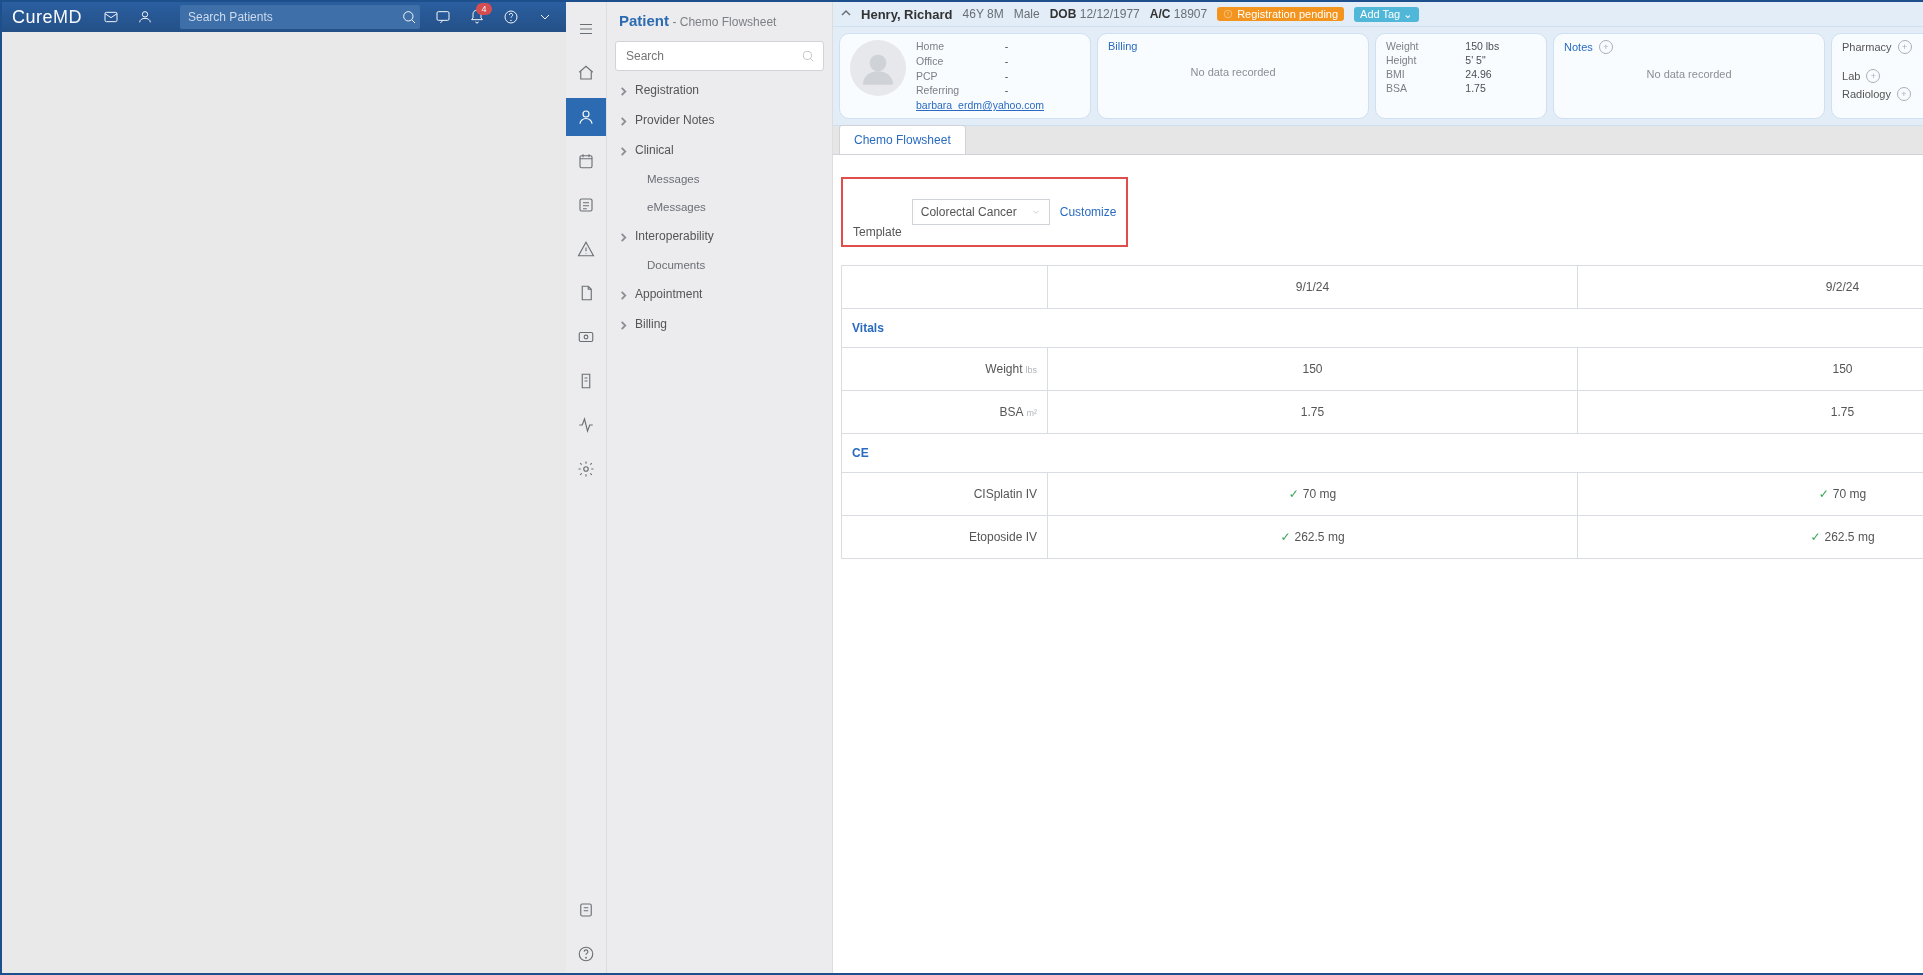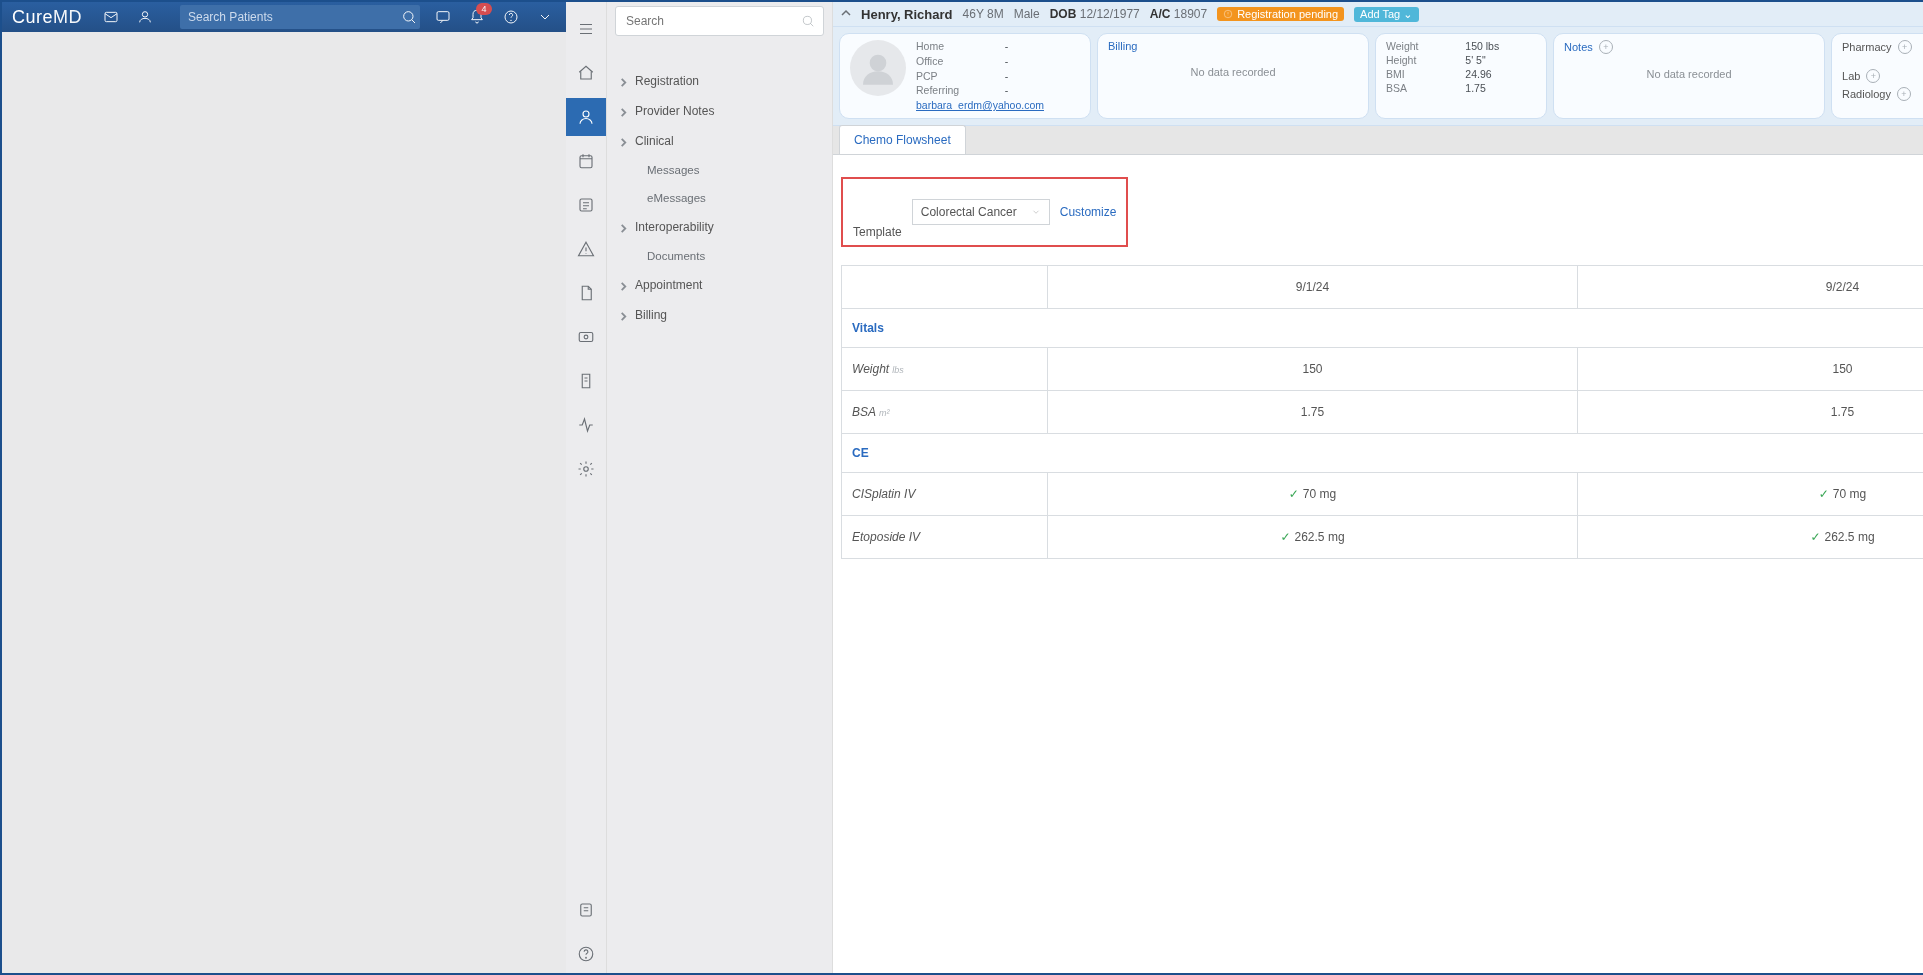--- a/index.html
+++ b/index.html
@@ -50,21 +50,21 @@
   .rail .rail-btn{width:40px;height:38px;display:flex;align-items:center;justify-content:center;cursor:pointer;color:#6a6f75;}
   .rail .rail-btn.active{background:var(--blue-700);color:#fff;}
   .rail .rail-btn svg{width:18px;height:18px;stroke:currentColor;fill:none;stroke-width:1.5;}
   .rail .rail-spacer{flex:1;}
 
   
   .sidenav{width:225px;background:var(--sidebar-bg);border-right:1px solid #ddd;display:flex;flex-direction:column;}
   .sidenav .heading{padding:10px 12px 8px 12px;}
   .sidenav .heading .h1{color:var(--blue-700);font-size:15px;font-weight:600;}
   .sidenav .heading .h2{color:#7c8086;font-size:12px;}
-  .sidenav .search{margin:4px 8px 26px 8px;border:1px solid #d0d4d8;background:#fff;border-radius:3px;height:28px;display:flex;align-items:center;padding:0 8px;color:#9aa0a6;}
+  .sidenav .search{margin:4px 8px 0 8px;border:1px solid #d0d4d8;background:#fff;border-radius:3px;height:28px;display:flex;align-items:center;padding:0 8px;color:#9aa0a6;}
   .sidenav .search input{flex:1;border:none;outline:none;font-size:12px;}
   .sidenav .search svg{width:14px;height:14px;stroke:#9aa0a6;fill:none;}
   .navlist{padding:4px 0;}
   .navlist .item{padding:8px 14px 8px 28px;color:#555;cursor:pointer;position:relative;font-size:12px;}
   .navlist .item.child{padding-left:40px;color:#6a6f75;font-size:11.5px;}
   .navlist .item .chev{position:absolute;left:12px;top:10px;color:#8a8f95;}
   .navlist .item .chev svg{width:9px;height:9px;stroke:currentColor;fill:none;stroke-width:2;}
 
   
   .main{flex:1;display:flex;flex-direction:column;min-width:0;background:#f0f0f0;}
@@ -110,21 +110,21 @@
   .template-row .sel{border:1px solid #d0d4d8;background:#fff;padding:5px 8px;display:flex;align-items:center;gap:14px;font-size:12px;color:#555;cursor:pointer;}
   .template-row .sel svg{width:10px;height:10px;stroke:#888;fill:none;}
   .template-row .cust{color:#2a6bc0;padding:5px 10px;cursor:pointer;font-size:12px;}
 
   
   .tbl{border:1px solid var(--border);margin:0 8px 20px 8px;border-collapse:collapse;width:calc(100% - 16px);}
   .tbl th,.tbl td{border:1px solid var(--border);padding:14px 10px;font-size:12px;}
   .tbl thead th{background:#fff;color:#555;font-weight:400;text-align:center;}
   .tbl thead th:first-child{width:185px;}
   .tbl .section td{color:var(--blue-link);font-weight:600;text-align:left;padding:12px 10px;}
-  .tbl .rowlabel{text-align:left;color:#555;font-style:italic;}
+  .tbl .rowlabel{text-align:right;color:#555;}
   .tbl .rowlabel .unit{color:#b0b5ba;font-size:9px;margin-left:3px;}
   .tbl .center{text-align:center;color:#555;}
   .tbl .cycle{color:var(--green);text-align:center;}
   .tbl .check{color:var(--green);margin-right:4px;}
 
 </style>
 </head>
 <body>
 
 <div class="app">
@@ -260,20 +260,24 @@
       <div class="rail-btn">
           <svg viewBox="0 0 24 24">
             <circle cx="12" cy="12" r="9"></circle>
             <path d="M9.5 9a2.5 2.5 0 1 1 3.5 2.3c-.8.4-1 1-1 1.7"></path>
             <circle cx="12" cy="17" r="0.5"></circle>
           </svg>
         </div>
     </div>
 
     <div class="sidenav">
+      <div class="heading">
+        <span class="h1">Patient</span>
+        <span class="h2"> - <span>Chemo Flowsheet</span></span>
+      </div>
       <div class="search">
         <input placeholder="Search" style="">
         <svg viewBox="0 0 24 24">
             <circle cx="11" cy="11" r="7"></circle>
             <path d="M21 21l-5-5"></path>
           </svg>
       </div>
       <div class="navlist">
         <div class="item"><span class="chev"><svg viewBox="0 0 10 10">
                 <path d="M3 1l4 4-4 4"></path>

